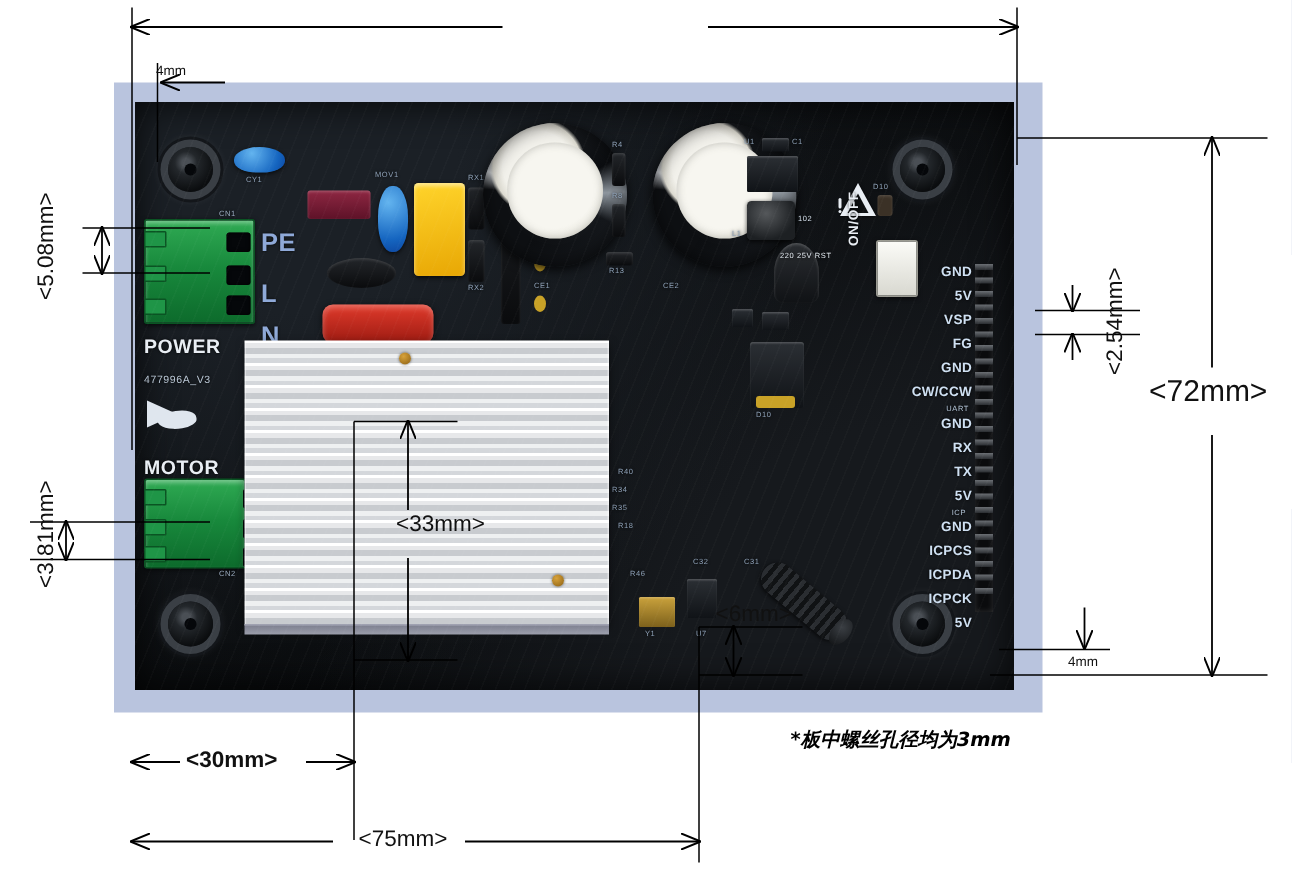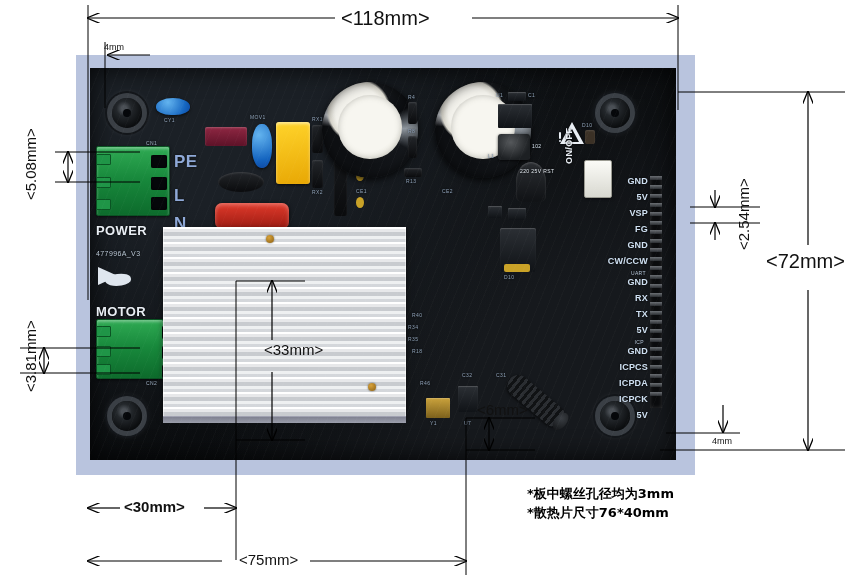--- a/index.html
+++ b/index.html
@@ -137,21 +137,21 @@
   
   svg.dim{position:absolute;left:0;top:0;width:861px;height:580px;overflow:visible;}
   .dl{stroke:#000;stroke-width:1.2;fill:none;}
   .dx{stroke:#000;stroke-width:1;fill:none;}
   .dimtxt{position:absolute;font-family:"Liberation Sans",sans-serif;color:#111;white-space:nowrap;}
   .t-big{font-size:20px;}
   .t-mid{font-size:15px;}
   .t-sm{font-size:9px;}
   .rot90{transform:rotate(-90deg);transform-origin:left top;}
   .note{position:absolute;font-family:"DejaVu Sans","Liberation Sans",sans-serif;
-        font-size:13px;font-weight:bold;color:#000;line-height:19px;white-space:nowrap;}
+        font-size:13px;font-weight:bold;color:#000;line-height:19px;white-space:nowrap;font-style:italic;}
 </style>
 </head>
 <body>
 
 <div id="stage">
 
   <div class="photo">
     <div class="pcb">
 
       <div class="screw" id="scr-tl">
@@ -376,21 +376,20 @@
     <line class="dl" x1="489" y1="418" x2="489" y2="450" marker-start="url(#arS)" marker-end="url(#ar)"></line>
     <line class="dx" x1="466" y1="418" x2="466" y2="575"></line>
 
     <line class="dl" x1="88" y1="508" x2="120" y2="508" marker-start="url(#arS)"></line>
     <line class="dl" x1="204" y1="508" x2="236" y2="508" marker-end="url(#ar)"></line>
 
     <line class="dl" x1="88" y1="561" x2="222" y2="561" marker-start="url(#arS)"></line>
     <line class="dl" x1="310" y1="561" x2="466" y2="561" marker-end="url(#ar)"></line>
   </svg>
 
-  <div class="dimtxt t-big" style="left:341px;top:7px;">&lt;118mm&gt;</div>
 
   <div class="dimtxt t-sm" style="left:104px;top:42px;">4mm</div>
 
   <div class="dimtxt t-mid rot90" style="left:22px;top:200px;">&lt;5.08mm&gt;</div>
 
   <div class="dimtxt t-mid rot90" style="left:22px;top:392px;">&lt;3.81mm&gt;</div>
 
   <div class="dimtxt t-mid rot90" style="left:735px;top:250px;">&lt;2.54mm&gt;</div>
 
   <div class="dimtxt t-big" style="left:766px;top:250px;">&lt;72mm&gt;</div>
@@ -399,15 +398,14 @@
 
   <div class="dimtxt t-mid" style="left:264px;top:341px;">&lt;33mm&gt;</div>
 
   <div class="dimtxt t-mid" style="left:477px;top:401px;">&lt;6mm&gt;</div>
 
   <div class="dimtxt t-mid" style="left:124px;top:498px;font-weight:bold;">&lt;30mm&gt;</div>
 
   <div class="dimtxt t-mid" style="left:239px;top:551px;">&lt;75mm&gt;</div>
 
   <div class="note" style="left:527px;top:484px;">*板中螺丝孔径均为3mm</div>
-  <div class="note" style="left:527px;top:503px;">*散热片尺寸76*40mm</div>
 
 </div>
 
 </body></html>

